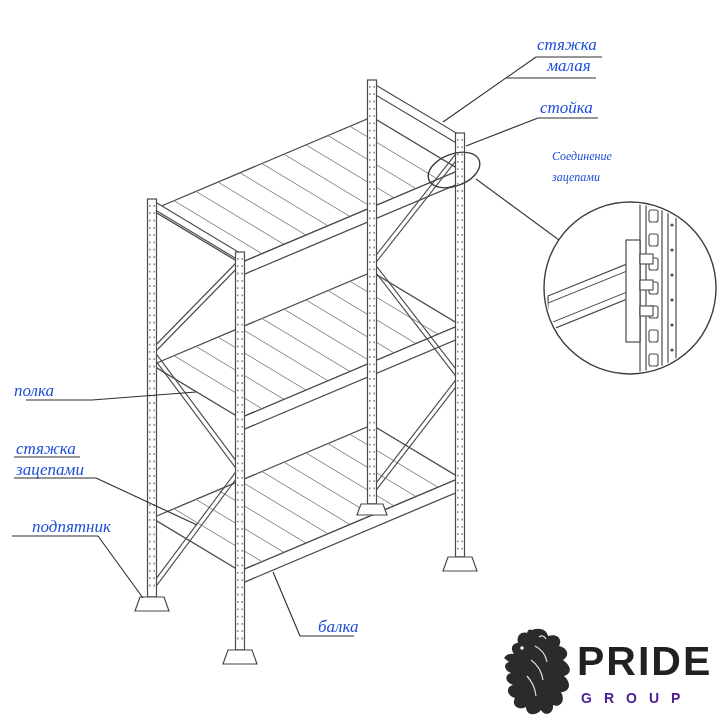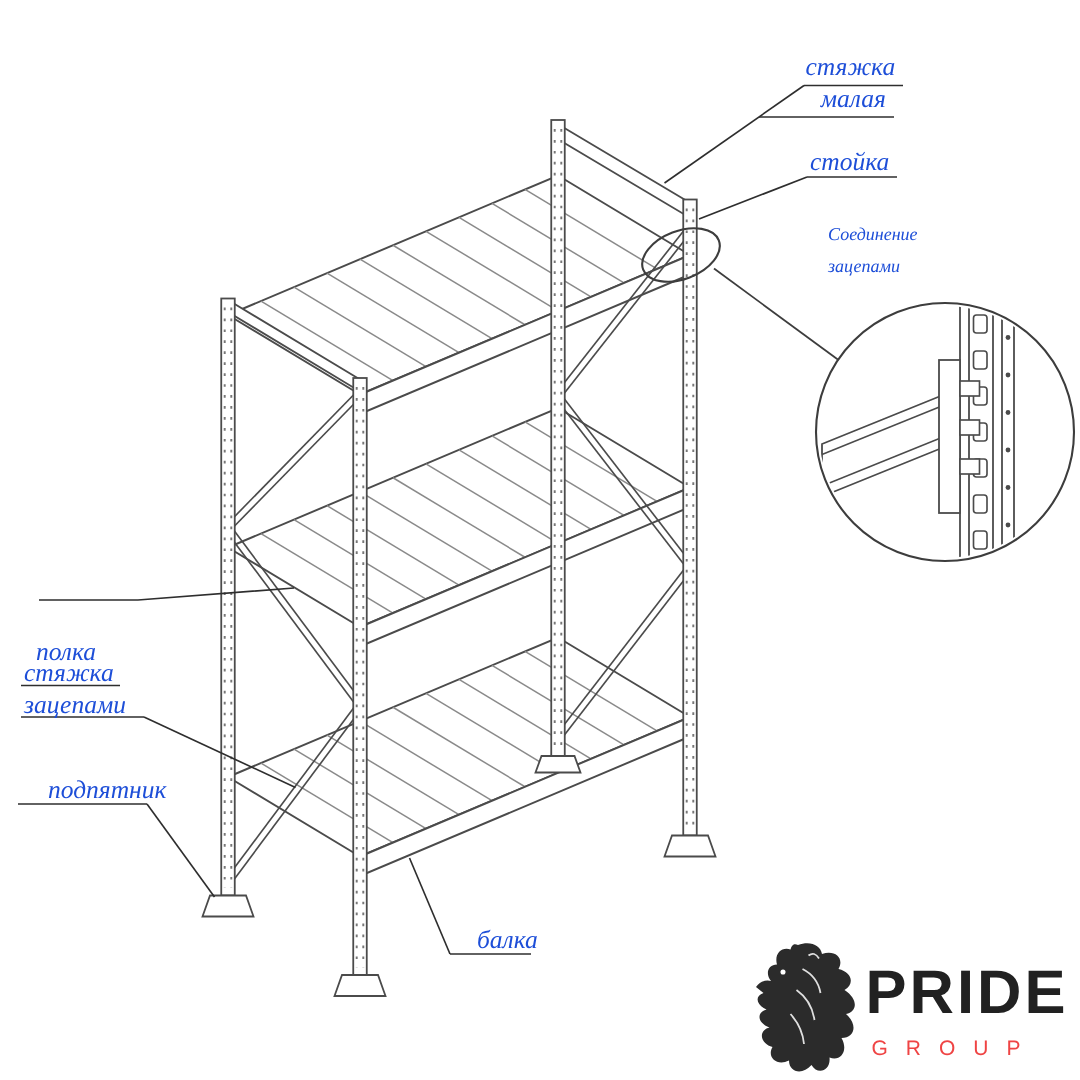--- a/index.html
+++ b/index.html
@@ -6,21 +6,21 @@
   .stage{position:relative;width:720px;height:720px;background:#ffffff;overflow:hidden;
          font-family:"Liberation Serif", serif;}
   svg.scene{position:absolute;left:0;top:0;}
   .lbl{position:absolute;font-style:italic;font-size:17px;color:#1d4ed8;line-height:21px;
        white-space:nowrap;}
   .lbl .l2{padding-left:4px;text-align:center;}
   .lbl-center{text-align:left;font-size:12px;}
   .brand{position:absolute;font-family:"Liberation Sans", sans-serif;font-weight:bold;
          font-size:41px;letter-spacing:2px;color:#212121;}
   .brand-sub{position:absolute;font-family:"Liberation Sans", sans-serif;font-size:14px;
-         letter-spacing:12px;color:#ef4444;font-weight:400;}
+         letter-spacing:12px;color:#4c1d95;font-weight:700;}
 </style>
 </head>
 <body>
 
 <div class="stage">
 
   <svg class="scene" width="720" height="720" viewBox="0 0 720 720">
     <defs>
       <clipPath id="detailClip">
           <circle cx="630" cy="288" r="84"></circle>
@@ -187,21 +187,21 @@
     <div class="l2">малая</div>
   </div>
 
   <div class="lbl" style="left:540px;top:97px;">стойка</div>
 
   <div class="lbl lbl-center" style="left:552px;top:146px;width:150px;">
     <div>Соединение</div>
     <div>зацепами</div>
   </div>
 
-  <div class="lbl" style="left:24px;top:380px;margin-top:44px;">полка</div>
+  <div class="lbl" style="left:14px;top:380px;">полка</div>
 
   <div class="lbl" style="left:16px;top:438px;">
     <div>стяжка</div>
     <div>зацепами</div>
   </div>
 
   <div class="lbl" style="left:32px;top:516px;">подпятник</div>
 
   <div class="lbl" style="left:318px;top:616px;">балка</div>
 

